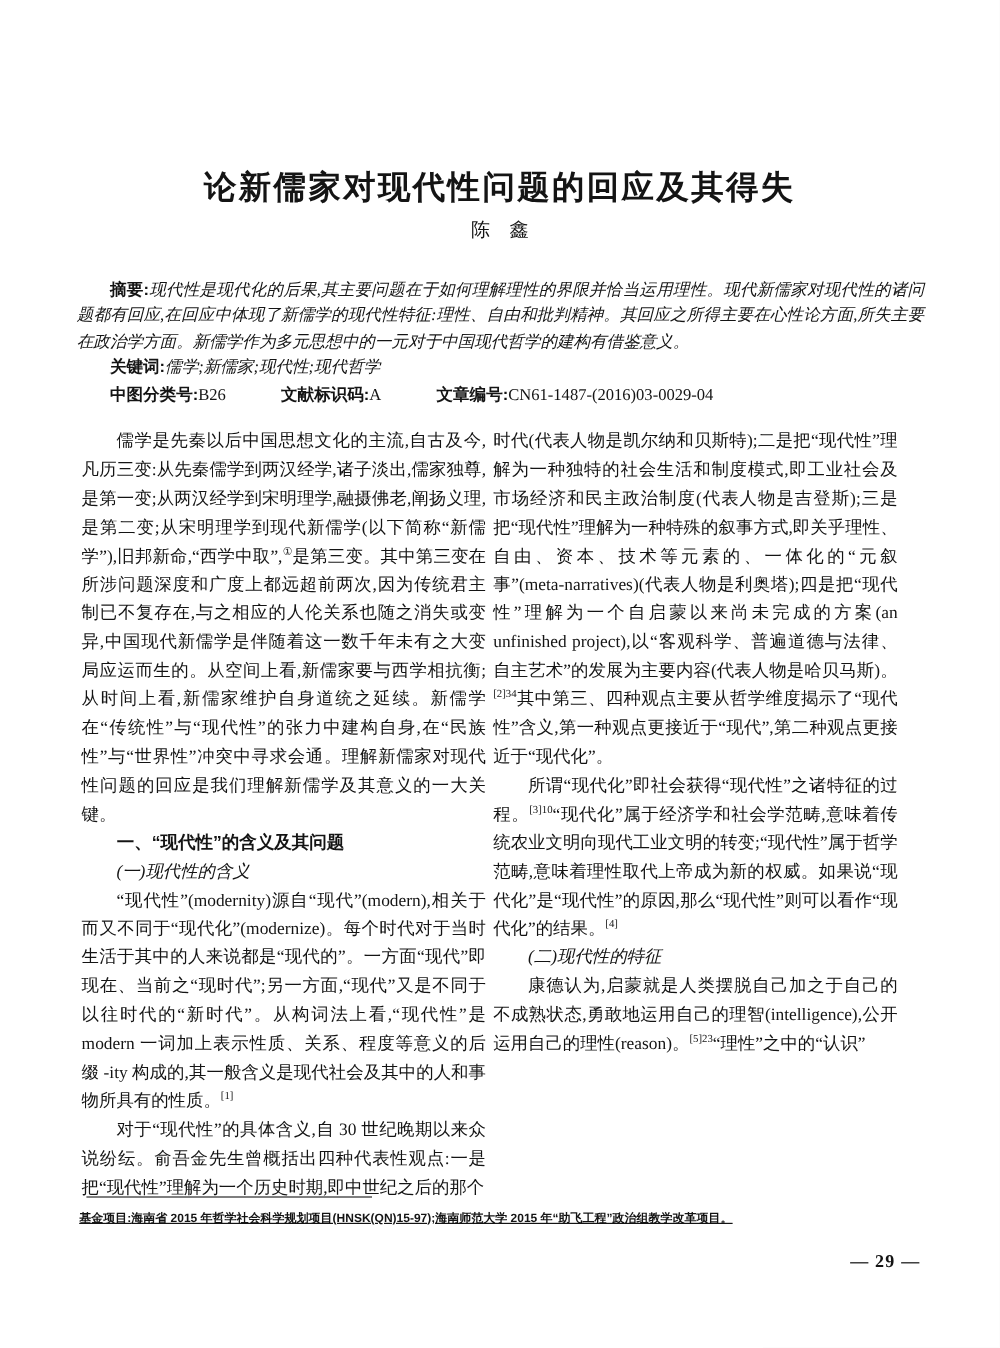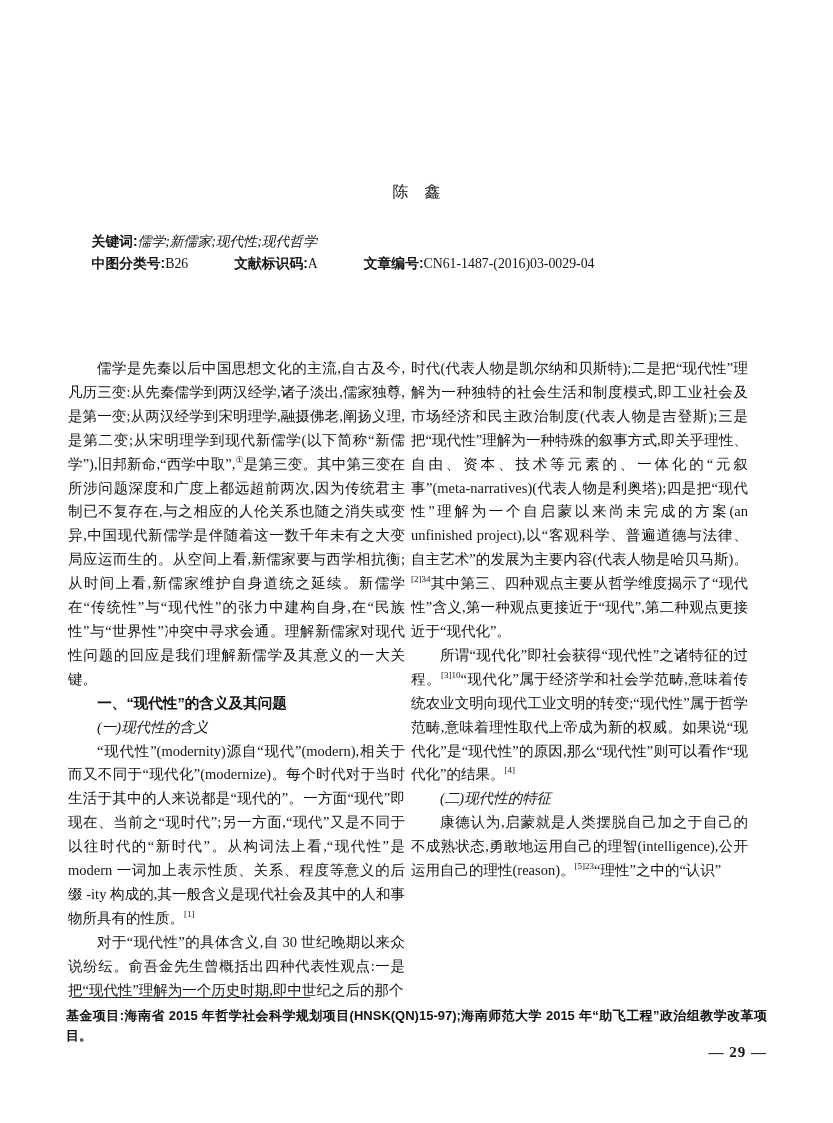--- a/index.html
+++ b/index.html
@@ -60,38 +60,40 @@
   .col h3 {
     margin: 0; font-size: 14.5px; line-height: 23.9px;
     text-indent: 2em; font-weight: 400; font-style: italic;
   }
   sup { font-size: 9px; line-height: 0; }
 
   .footer { position: absolute; left: 0; top: 997px; width: 833px; height: 126px; }
   .rule { width: 238px; margin-left: 72px; border-top: 1.5px solid #2a2a2a; }
   .fund {
     margin: 8px 66px 0 66px;
-    font-size: 13px; line-height: 20px;
+    font-size: 10px; line-height: 20px;
     font-family: "Liberation Sans", "DejaVu Sans", sans-serif;
-    font-weight: 700; text-align: justify;
+    font-weight: 700; text-align: justify; text-decoration: underline;
   }
   .pagenum {
     position: absolute; right: 66px; top: 47px;
     font-size: 15px; font-weight: 700; letter-spacing: 1px;
   }
 </style>
 </head>
 <body>
 
 <div class="page">
 
+  <h1 class="title">论新儒家对现代性问题的回应及其得失</h1>
 
   <div class="author">陈　鑫</div>
 
   <section class="front">
+    <p class="abstract"><span class="label">摘要:</span><span class="kaiti">现代性是现代化的后果,其主要问题在于如何理解理性的界限并恰当运用理性。现代新儒家对现代性的诸问题都有回应,在回应中体现了新儒学的现代性特征:理性、自由和批判精神。其回应之所得主要在心性论方面,所失主要在政治学方面。新儒学作为多元思想中的一元对于中国现代哲学的建构有借鉴意义。</span></p>
     <p class="keywords"><span class="label">关键词:</span><span class="kaiti">儒学;新儒家;现代性;现代哲学</span></p>
     <p class="meta"><span class="meta-item"><span class="label">中图分类号:</span><span>B26</span></span><span class="meta-item"><span class="label">文献标识码:</span><span>A</span></span><span class="meta-item"><span class="label">文章编号:</span><span>CN61-1487-(2016)03-0029-04</span></span></p>
   </section>
 
   <div class="columns">
     <div class="col">
         <p>儒学是先秦以后中国思想文化的主流,自古及今,凡历三变:从先秦儒学到两汉经学,诸子淡出,儒家独尊,是第一变;从两汉经学到宋明理学,融摄佛老,阐扬义理,是第二变;从宋明理学到现代新儒学(以下简称“新儒学”),旧邦新命,“西学中取”,<sup>①</sup>是第三变。其中第三变在所涉问题深度和广度上都远超前两次,因为传统君主制已不复存在,与之相应的人伦关系也随之消失或变异,中国现代新儒学是伴随着这一数千年未有之大变局应运而生的。从空间上看,新儒家要与西学相抗衡;从时间上看,新儒家维护自身道统之延续。新儒学在“传统性”与“现代性”的张力中建构自身,在“民族性”与“世界性”冲突中寻求会通。理解新儒家对现代性问题的回应是我们理解新儒学及其意义的一大关键。</p>
         <h2>一、“现代性”的含义及其问题</h2>
         <h3>(一)现代性的含义</h3>
         <p>“现代性”(modernity)源自“现代”(modern),相关于而又不同于“现代化”(modernize)。每个时代对于当时生活于其中的人来说都是“现代的”。一方面“现代”即现在、当前之“现时代”;另一方面,“现代”又是不同于以往时代的“新时代”。从构词法上看,“现代性”是 modern 一词加上表示性质、关系、程度等意义的后缀 -ity 构成的,其一般含义是现代社会及其中的人和事物所具有的性质。<sup>[1]</sup></p>

